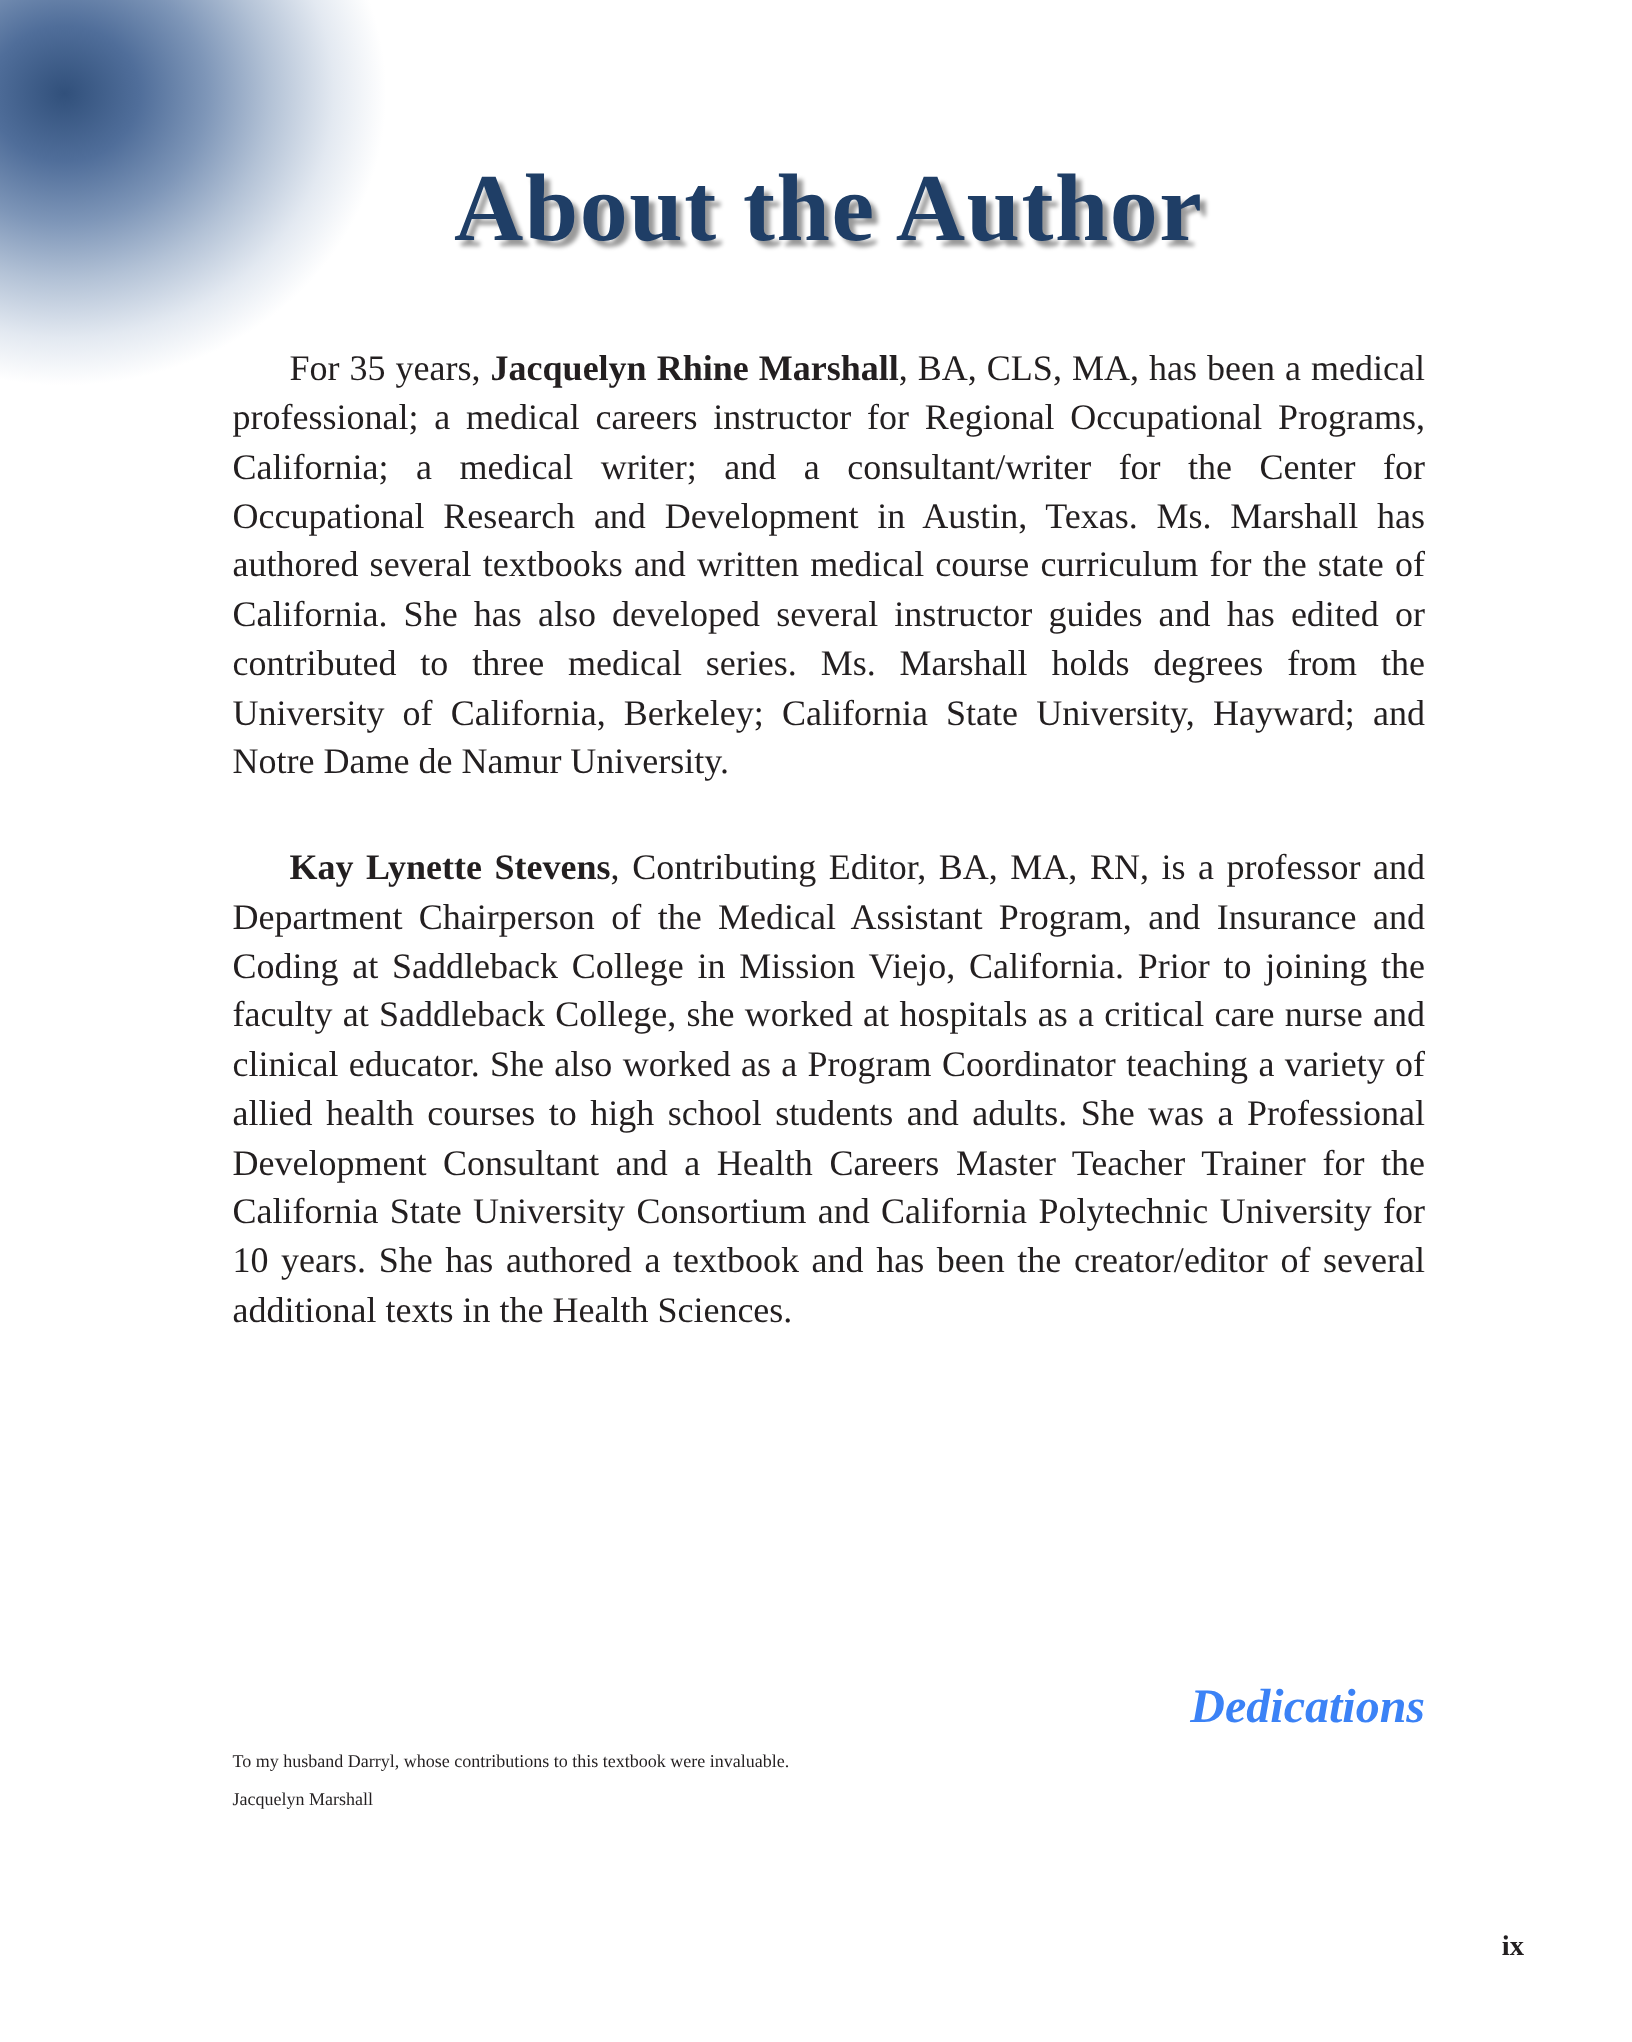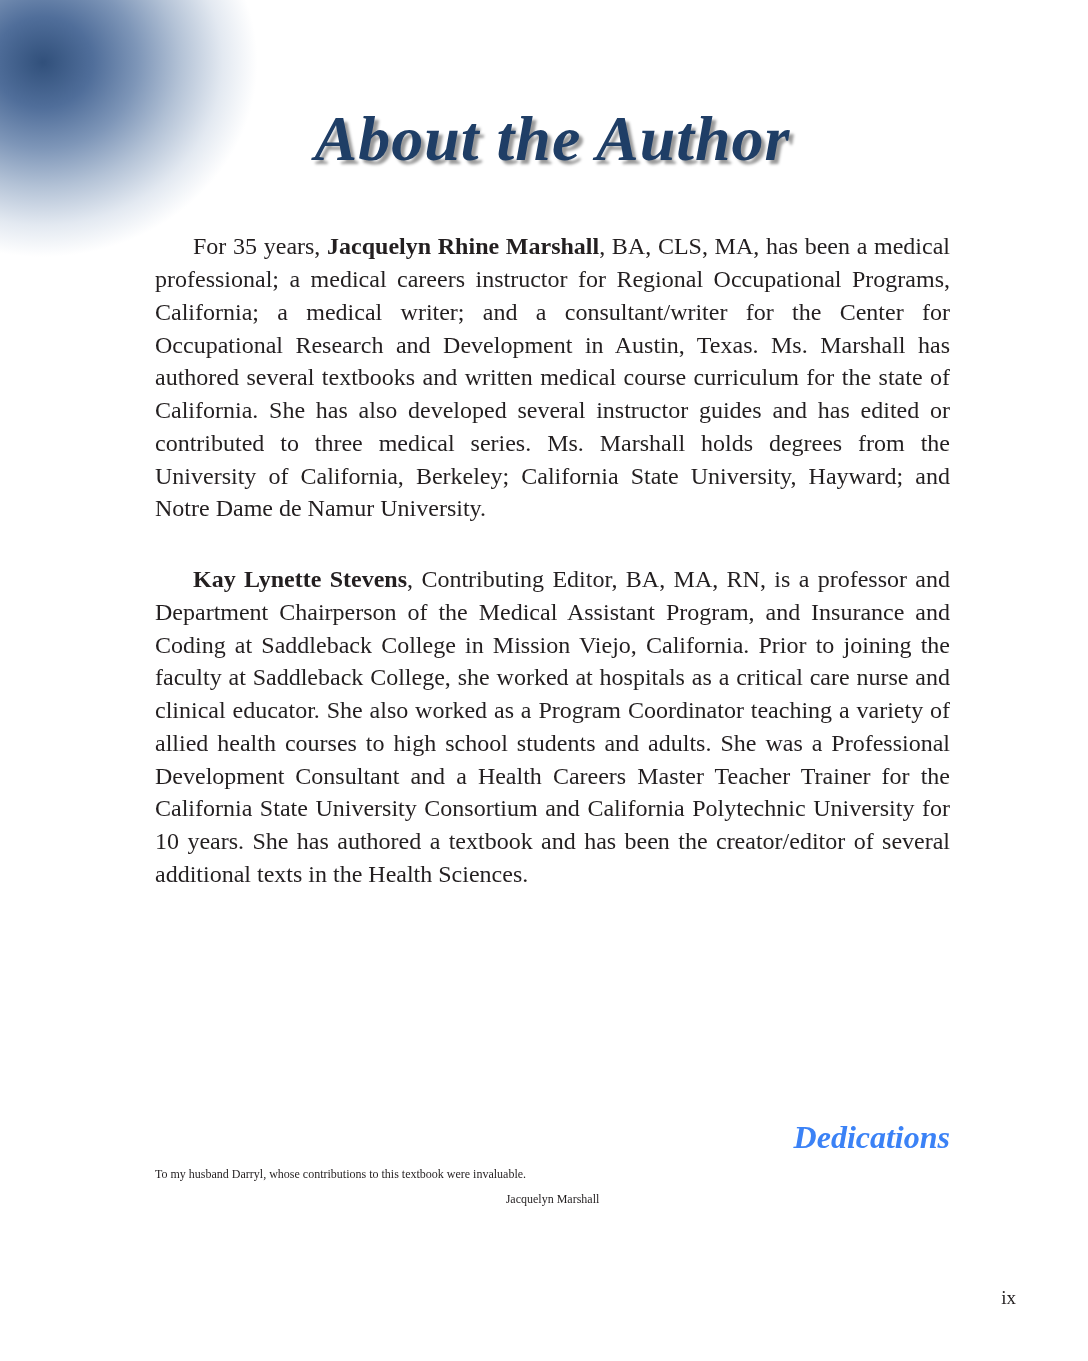--- a/index.html
+++ b/index.html
@@ -30,21 +30,20 @@
   }
   .page-title {
     position: relative;
     margin: 104px 0 0 155px;
     width: 795px;
     text-align: center;
     font-family: "Liberation Serif", serif;
     font-size: 64px;
     line-height: 1.1;
     font-weight: bold;
-    font-style: italic;
     color: #1f3e66;
     text-shadow: 4px 4px 3px #9a9a9a;
     letter-spacing: 1px;
   }
   .body-text {
     position: relative;
     margin: 56px 0 0 155px;
     width: 795px;
     font-size: 24px;
     line-height: 1.365;
@@ -74,31 +73,31 @@
     width: 795px;
     font-size: 12px;
     line-height: 1.35;
   }
   .dedication-text {
     margin: 0;
     text-align: left;
   }
   .dedication-signature {
     margin: 9px 0 0 0;
-    text-align: center;
+    text-align: left;
   }
   .dedication-block + .dedication-block {
     margin-top: 36px;
   }
   .page-number {
     position: absolute;
     right: 72px;
     bottom: 52px;
     font-size: 19px;
-    font-weight: normal;
+    font-weight: bold;
     color: #231f20;
   }
 </style>
 </head>
 <body>
 
 <div class="page">
 
   <div class="corner-gradient"></div>
 

